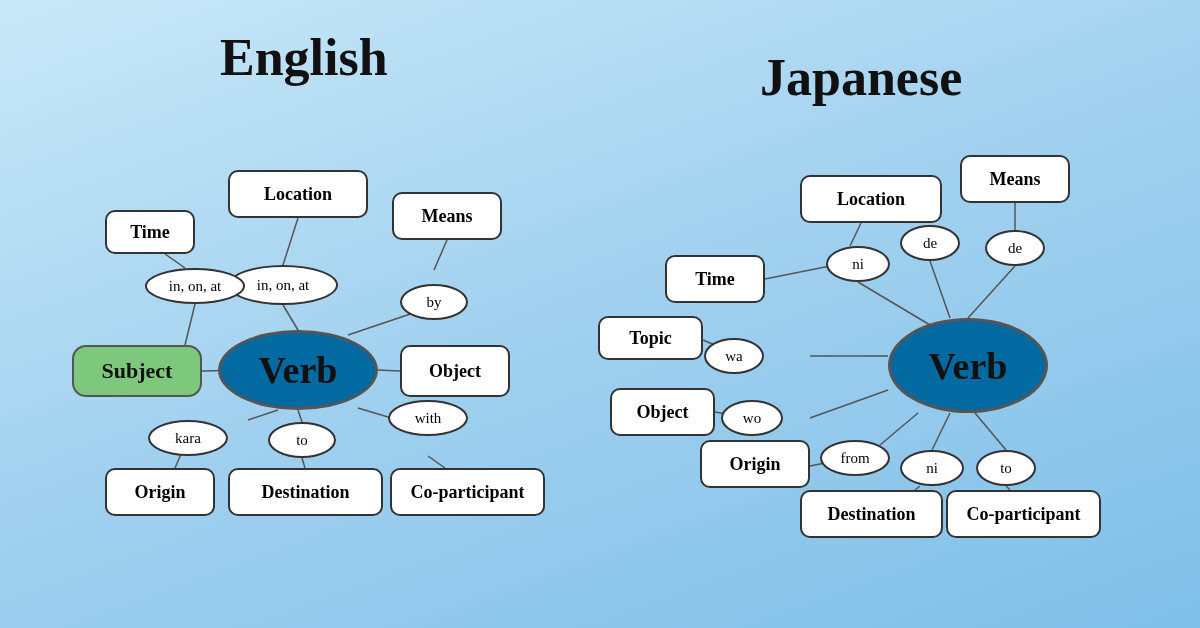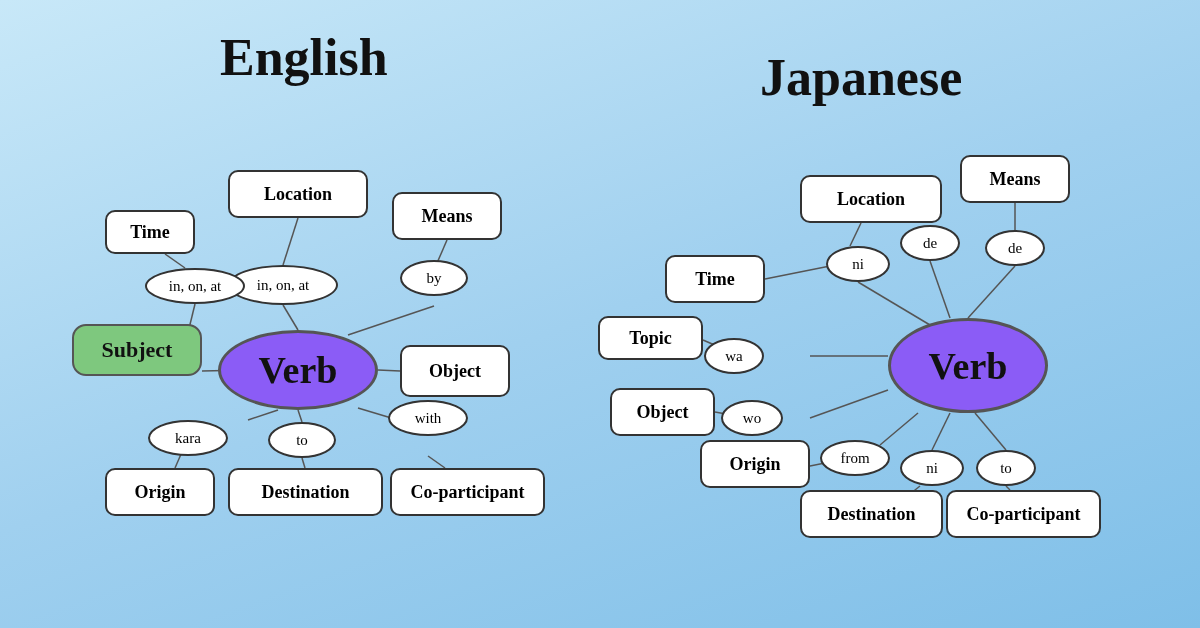--- a/index.html
+++ b/index.html
@@ -56,47 +56,47 @@
       font-size: 22px;
       font-weight: bold;
       padding: 10px 22px;
       color: #111;
     }
 
     
     .verb-node {
       border: 3px solid #555;
       border-radius: 50%;
-      background: #8b5cf6;
+      background: #0369a1;
       font-size: 38px;
       font-weight: bold;
       color: #111;
     }
 
     
     .oval-node {
       border: 2px solid #333;
       border-radius: 50%;
       background: white;
       font-size: 15px;
       padding: 5px 12px;
     }
 
     
     
     #en-verb     { left: 218px; top: 330px; width: 160px; height: 80px; }
-    #en-subject  { left: 72px;  top: 324px; width: 130px; height: 52px; }
+    #en-subject  { left: 72px;  top: 345px; width: 130px; height: 52px; }
     #en-object   { left: 400px; top: 345px; width: 110px; height: 52px; }
 
     #en-location { left: 228px; top: 170px; width: 140px; height: 48px; }
     #en-means    { left: 392px; top: 192px; width: 110px; height: 48px; }
     #en-time     { left: 105px; top: 210px; width: 90px;  height: 44px; }
 
     #en-oval-in  { left: 228px; top: 265px; width: 110px; height: 40px; }
-    #en-oval-by  { left: 400px; top: 260px; width: 68px;  height: 36px; }
+    #en-oval-by  { left: 400px; top: 284px; width: 68px;  height: 36px; }
     #en-oval-at  { left: 145px; top: 268px; width: 100px; height: 36px; }
 
     #en-origin   { left: 105px; top: 468px; width: 110px; height: 48px; }
     #en-dest     { left: 228px; top: 468px; width: 155px; height: 48px; }
     #en-coprt    { left: 390px; top: 468px; width: 155px; height: 48px; }
 
     #en-oval-from { left: 148px; top: 420px; width: 80px;  height: 36px; }
     #en-oval-to   { left: 268px; top: 422px; width: 68px;  height: 36px; }
     #en-oval-with { left: 388px; top: 400px; width: 80px;  height: 36px; }
 

